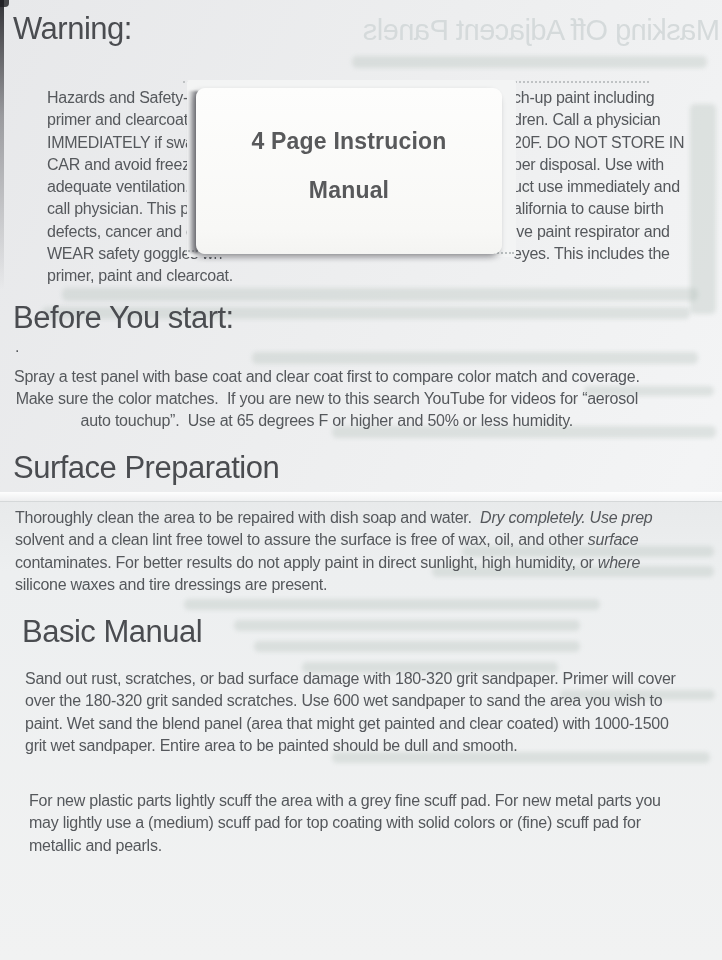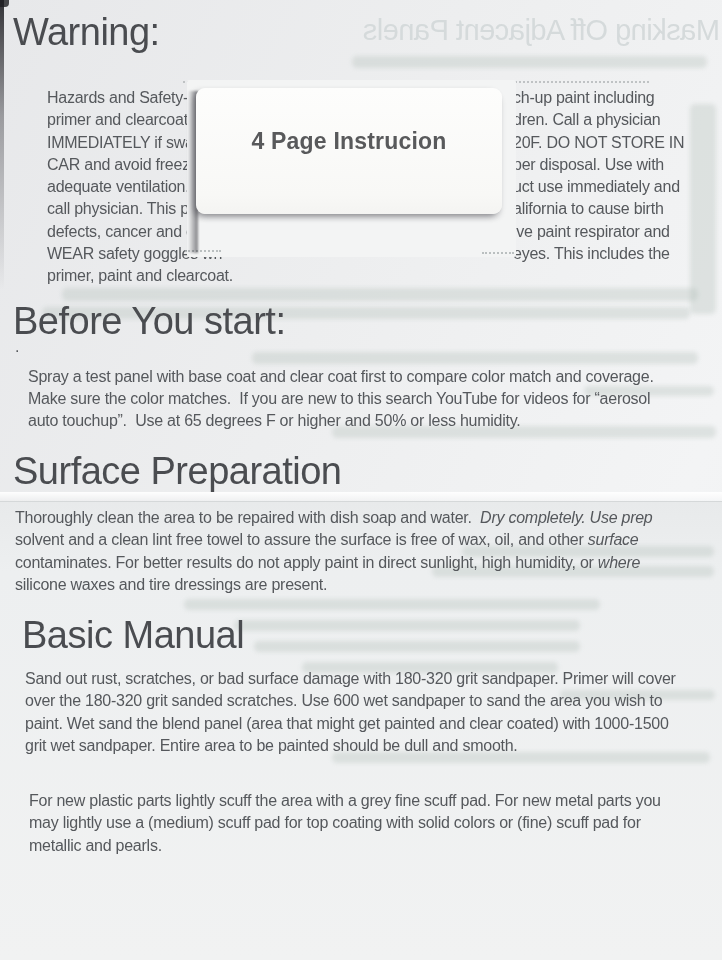--- a/index.html
+++ b/index.html
@@ -19,31 +19,31 @@
   .left-edge{left:0;top:0;width:4px;height:290px;
     background:linear-gradient(180deg,rgba(20,20,24,.85),rgba(60,60,66,.45) 40%,rgba(120,120,126,0) 100%);}
   .corner-nub{left:0;top:0;width:9px;height:7px;background:rgba(30,30,34,.8);border-radius:0 0 4px 0;}
   
   .bleed-heading{
     left:328px;top:14px;width:392px;height:34px;
     transform:scaleX(-1);color:#d5dadb;font-size:29px;letter-spacing:-.5px;
     filter:blur(.7px);white-space:nowrap;font-weight:400;}
   .smudge{background:rgba(172,184,180,.30);filter:blur(2px);border-radius:5px;}
   
-  .h{margin:0;font-weight:400;color:#4a4c50;font-size:38px;line-height:1;letter-spacing:-.5px;white-space:pre;}
+  .h{margin:0;font-weight:400;color:#4a4c50;font-size:31px;line-height:1;letter-spacing:-.5px;white-space:pre;}
   .para{color:#55585c;font-size:16px;line-height:22.3px;letter-spacing:-.25px;white-space:pre;}
   .para div{white-space:pre;}
   .stray{color:#55585c;font-size:16px;}
   
   .perf{left:183px;top:81px;width:466px;height:0;border-top:2px dotted #b7bbbd;opacity:.85;}
   .perf2{height:0;border-top:2px dotted #adb2b4;opacity:.8;}
   .backing{left:187px;top:80px;width:329px;height:177px;background:#f3f4f4;border-radius:2px;}
   .sticker-shadow{left:188px;top:91px;width:10px;height:162px;
     background:linear-gradient(to right,rgba(30,30,36,0),rgba(35,35,42,.55));filter:blur(1px);}
-  .sticker{left:196px;top:88px;width:306px;height:126px;border-radius:9px;
+  .sticker{left:196px;top:88px;width:306px;height:166px;border-radius:9px;
     background:linear-gradient(180deg,#fdfdfc,#f8f8f6 85%,#f4f4f2);
     box-shadow:-4px 3px 6px -1px rgba(50,50,58,.40),0 5px 7px -3px rgba(50,50,58,.30);
     text-align:center;}
   .sticker .s1{margin-top:40px;font-weight:700;font-size:23px;color:#58595b;letter-spacing:.2px;}
   .sticker .s2{margin-top:22px;font-weight:700;font-size:23px;color:#58595b;letter-spacing:.2px;}
 </style>
 </head>
 <body>
 
 <div class="abs sheet-edge"></div>
@@ -87,25 +87,26 @@
 ive paint respirator and
 eyes. This includes the</div>
 
 <div class="abs perf"></div>
 <div class="abs backing"></div>
 <div class="abs perf2" style="left:185px;top:250px;width:36px;"></div>
 <div class="abs perf2" style="left:482px;top:252px;width:32px;"></div>
 <div class="abs sticker-shadow"></div>
 <div class="abs sticker">
   <div class="s1">4 Page Instrucion</div>
+  <div class="s2">Manual</div>
 </div>
 
 <h1 class="abs h" style="left:13px;top:302px;">Before You start:</h1>
 <div class="abs stray" style="left:15px;top:338px;">.</div>
-<div class="abs para" style="left:28px;top:366px;line-height:21.8px;">Spray a test panel with base coat and clear coat first to compare color match and coverage.
+<div class="abs para" style="left:14px;top:366px;line-height:21.8px;text-align:center;">Spray a test panel with base coat and clear coat first to compare color match and coverage.
 Make sure the color matches.  If you are new to this search YouTube for videos for “aerosol
 auto touchup”.  Use at 65 degrees F or higher and 50% or less humidity.</div>
 
 <h1 class="abs h" style="left:13px;top:452px;">Surface Preparation</h1>
 <div class="abs para" style="left:15px;top:507px;"><div><span>Thoroughly clean the area to be repaired with dish soap and water.  </span><span style="font-style: italic;">Dry completely. Use prep</span></div><div><span>solvent and a clean lint free towel to assure the surface is free of wax, oil, and other </span><span style="font-style: italic;">surface</span></div><div><span>contaminates. For better results do not apply paint in direct sunlight, high humidity, or </span><span style="font-style: italic;">where</span></div><div><span>silicone waxes and tire dressings are present.</span></div></div>
 
 <h1 class="abs h" style="left:22px;top:616px;">Basic Manual</h1>
 <div class="abs para" style="left:25px;top:668px;">Sand out rust, scratches, or bad surface damage with 180-320 grit sandpaper. Primer will cover
 over the 180-320 grit sanded scratches. Use 600 wet sandpaper to sand the area you wish to
 paint. Wet sand the blend panel (area that might get painted and clear coated) with 1000-1500

